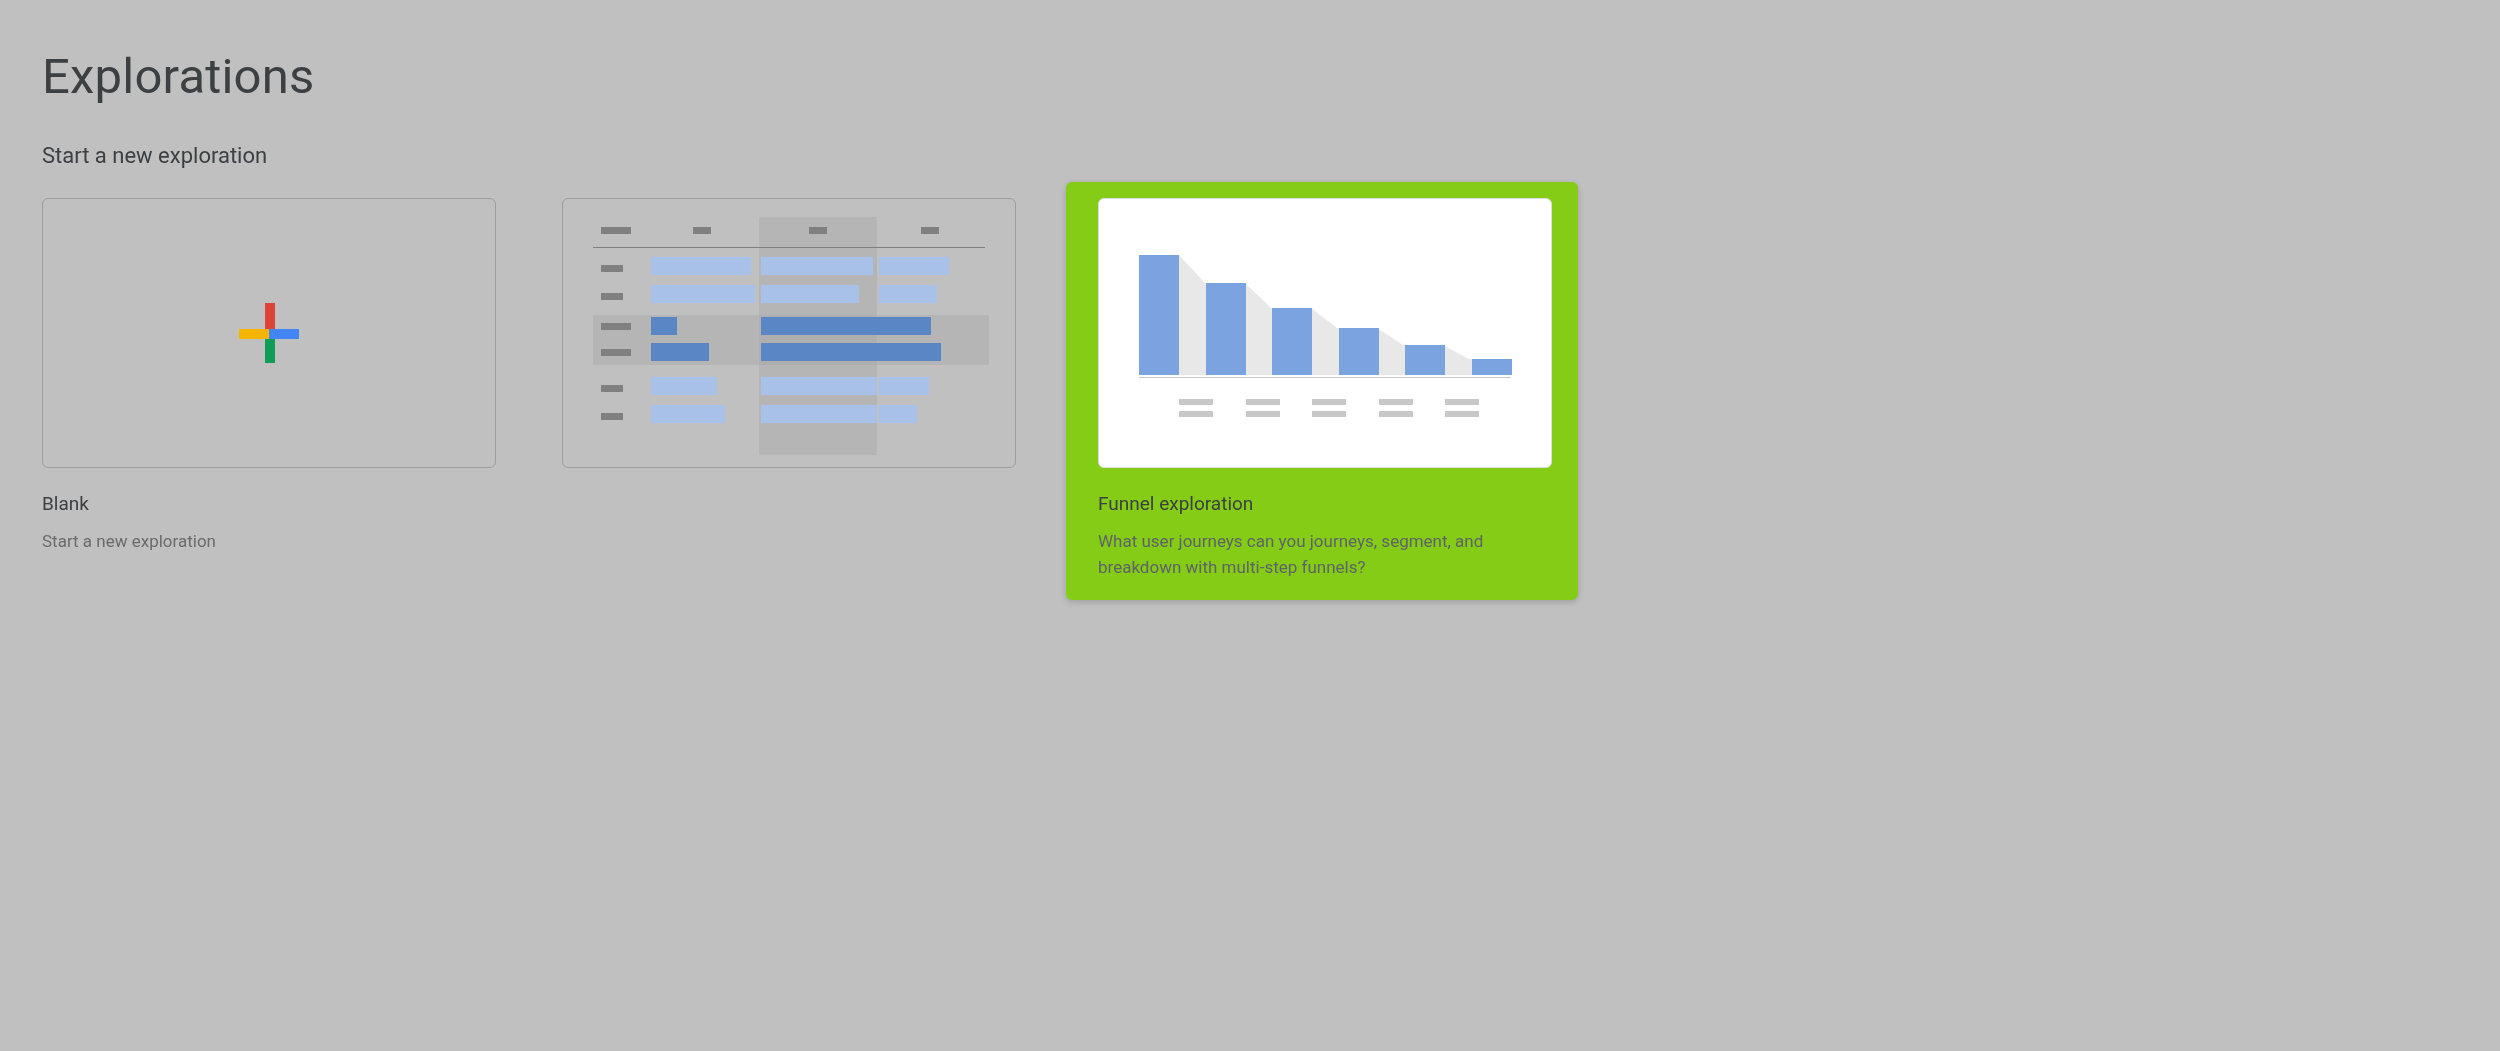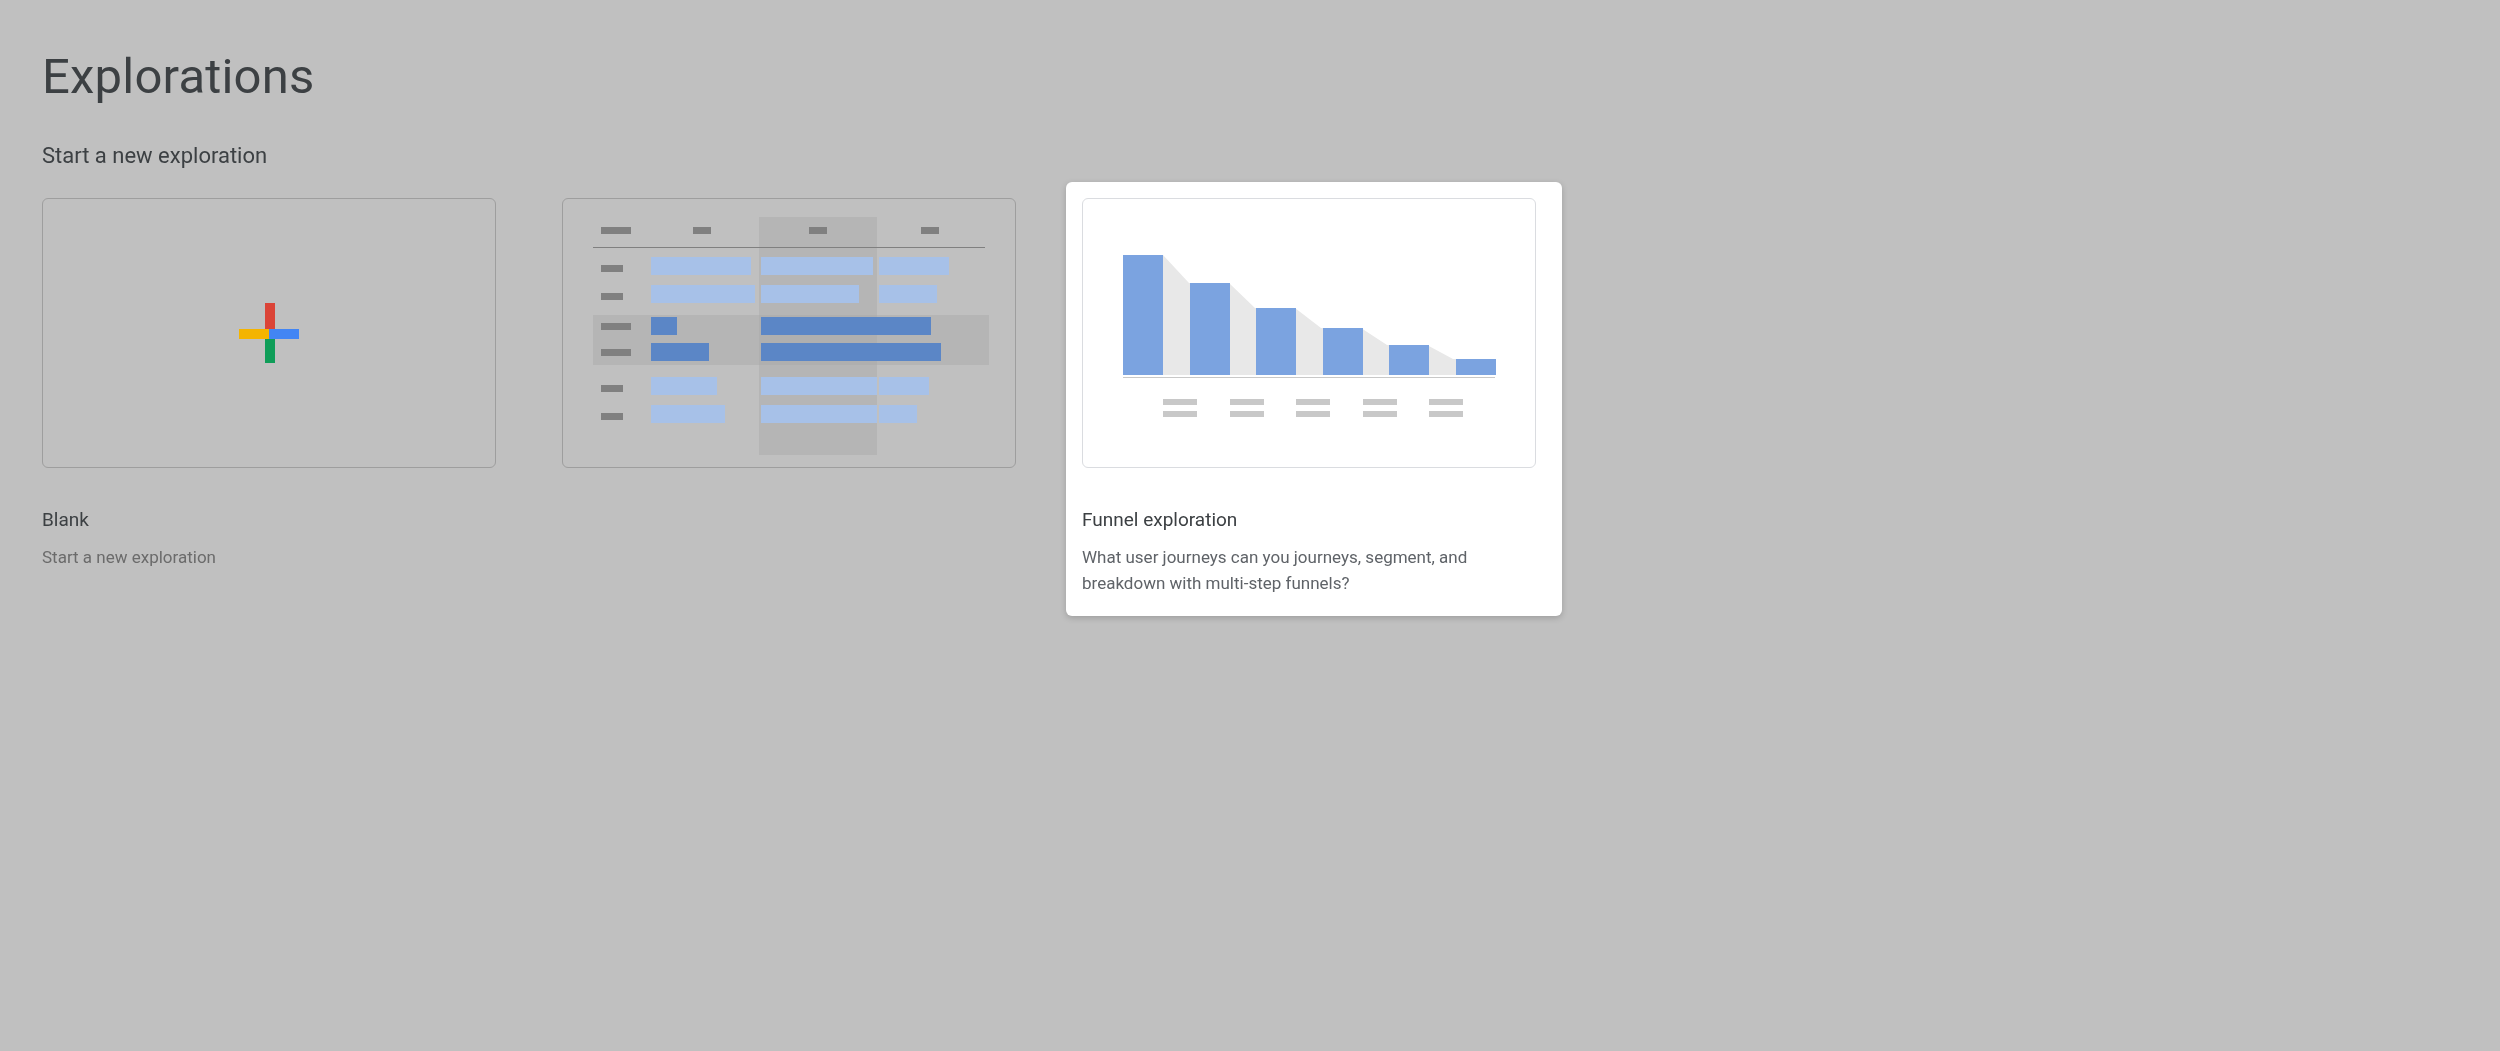--- a/index.html
+++ b/index.html
@@ -37,22 +37,22 @@
     left:42px;
     top:198px;
     display:flex;
     gap:56px;
   }
   .card{
     width:464px;
     cursor:pointer;
   }
   .card.highlighted{
-    background:#ffffff;
-    padding:16px 16px 20px 16px;
+    background:#84cc16;
+    padding:16px 16px 20px 32px;
     margin:-16px -16px -20px -16px;
     border-radius:6px;
     box-shadow:0 2px 6px rgba(0,0,0,0.18);
   }
   .thumb{
     width:454px;
     height:270px;
     border:1px solid #9e9e9e;
     border-radius:6px;
     background:#c0c0c0;
@@ -60,21 +60,21 @@
     position:relative;
     overflow:hidden;
   }
   .card.highlighted .thumb{
     background:#ffffff;
     border-color:#dadce0;
   }
   .card-title{
     font-size:19px;
     color:#3c4043;
-    margin-top:40px;
+    margin-top:24px;
     font-weight:400;
   }
   .card-desc{
     font-size:17px;
     color:#6b6b6b;
     margin-top:14px;
     line-height:1.5;
   }
   .card.highlighted .card-desc{color:#5f6368;}
 

